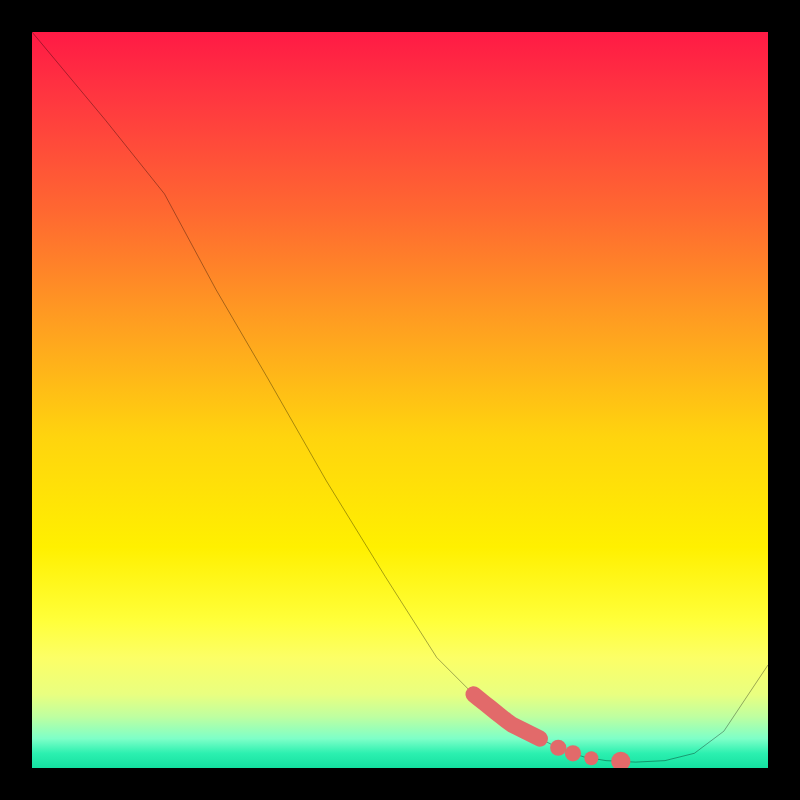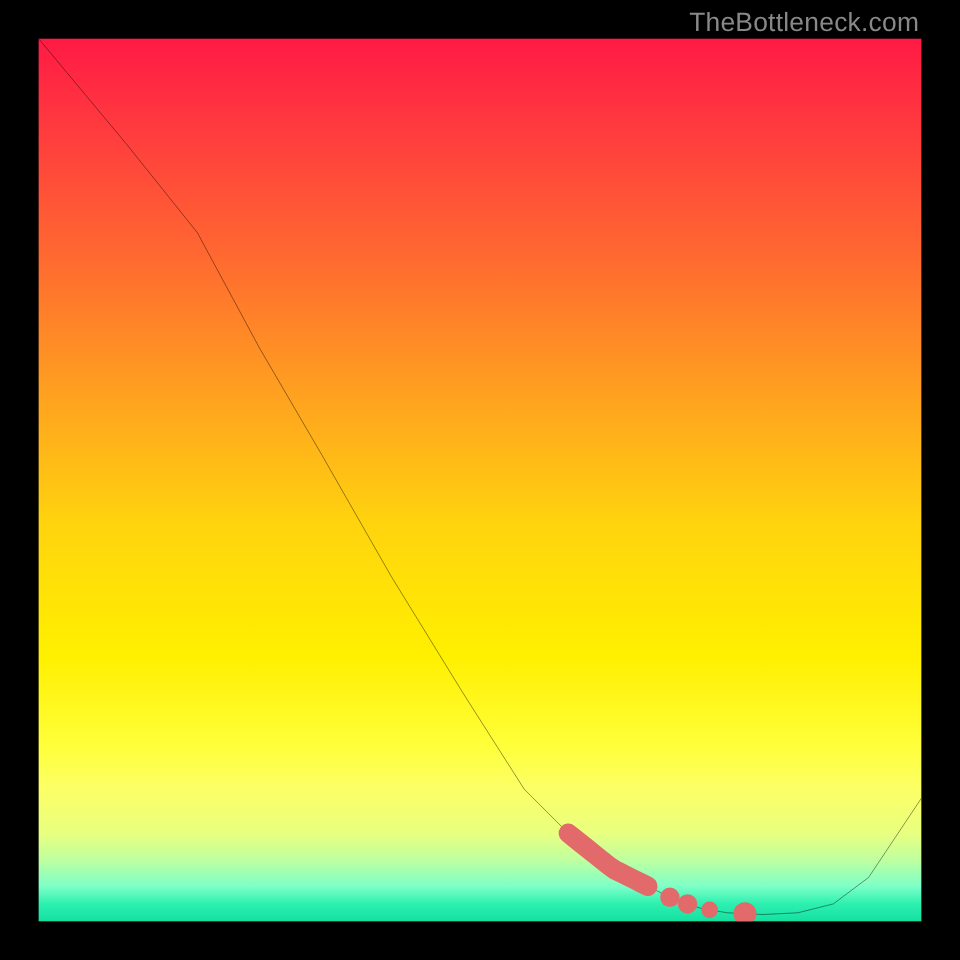--- a/index.html
+++ b/index.html
@@ -58,21 +58,20 @@
     color: #888;
     font-size: 22px;
     letter-spacing: 0.2px;
     font-weight: 500;
   }
 </style>
 </head>
 <body>
 
 <div class="frame">
-  <div class="watermark">TheBottleneck.com</div>
 
   <div class="plot">
     <div class="gradient"></div>
     <svg class="svg-layer" viewBox="0 0 100 100" preserveAspectRatio="none">
       <path id="curve-path" fill="none" stroke="#000000" stroke-width="0.35" vector-effect="non-scaling-stroke" d="M0.00 0.00 L5.00 6.00 L10.00 12.00 L18.00 22.00 L25.00 35.00 L32.00 47.00 L40.00 61.00 L48.00 74.00 L55.00 85.00 L60.00 90.00 L65.00 94.00 L69.00 96.00 L72.00 97.50 L75.00 98.50 L78.00 99.00 L82.00 99.20 L86.00 99.00 L90.00 98.00 L94.00 95.00 L100.00 86.00"></path>
       <path id="highlight-band" fill="none" stroke="#e26a6a" stroke-width="2.2" stroke-linecap="round" d="M60.00 90.00 L60.75 90.60 L61.50 91.20 L62.25 91.80 L63.00 92.40 L63.75 93.00 L64.50 93.60 L65.25 94.13 L66.00 94.50 L66.75 94.88 L67.50 95.25 L68.25 95.63 L69.00 96.00"></path>
       <g id="highlight-dots">
           <circle cx="71.50" cy="97.25" r="1.1" fill="#e26a6a"></circle>
           <circle cx="73.50" cy="98.00" r="1.1" fill="#e26a6a"></circle>
           <circle cx="76.00" cy="98.67" r="0.95" fill="#e26a6a"></circle>

